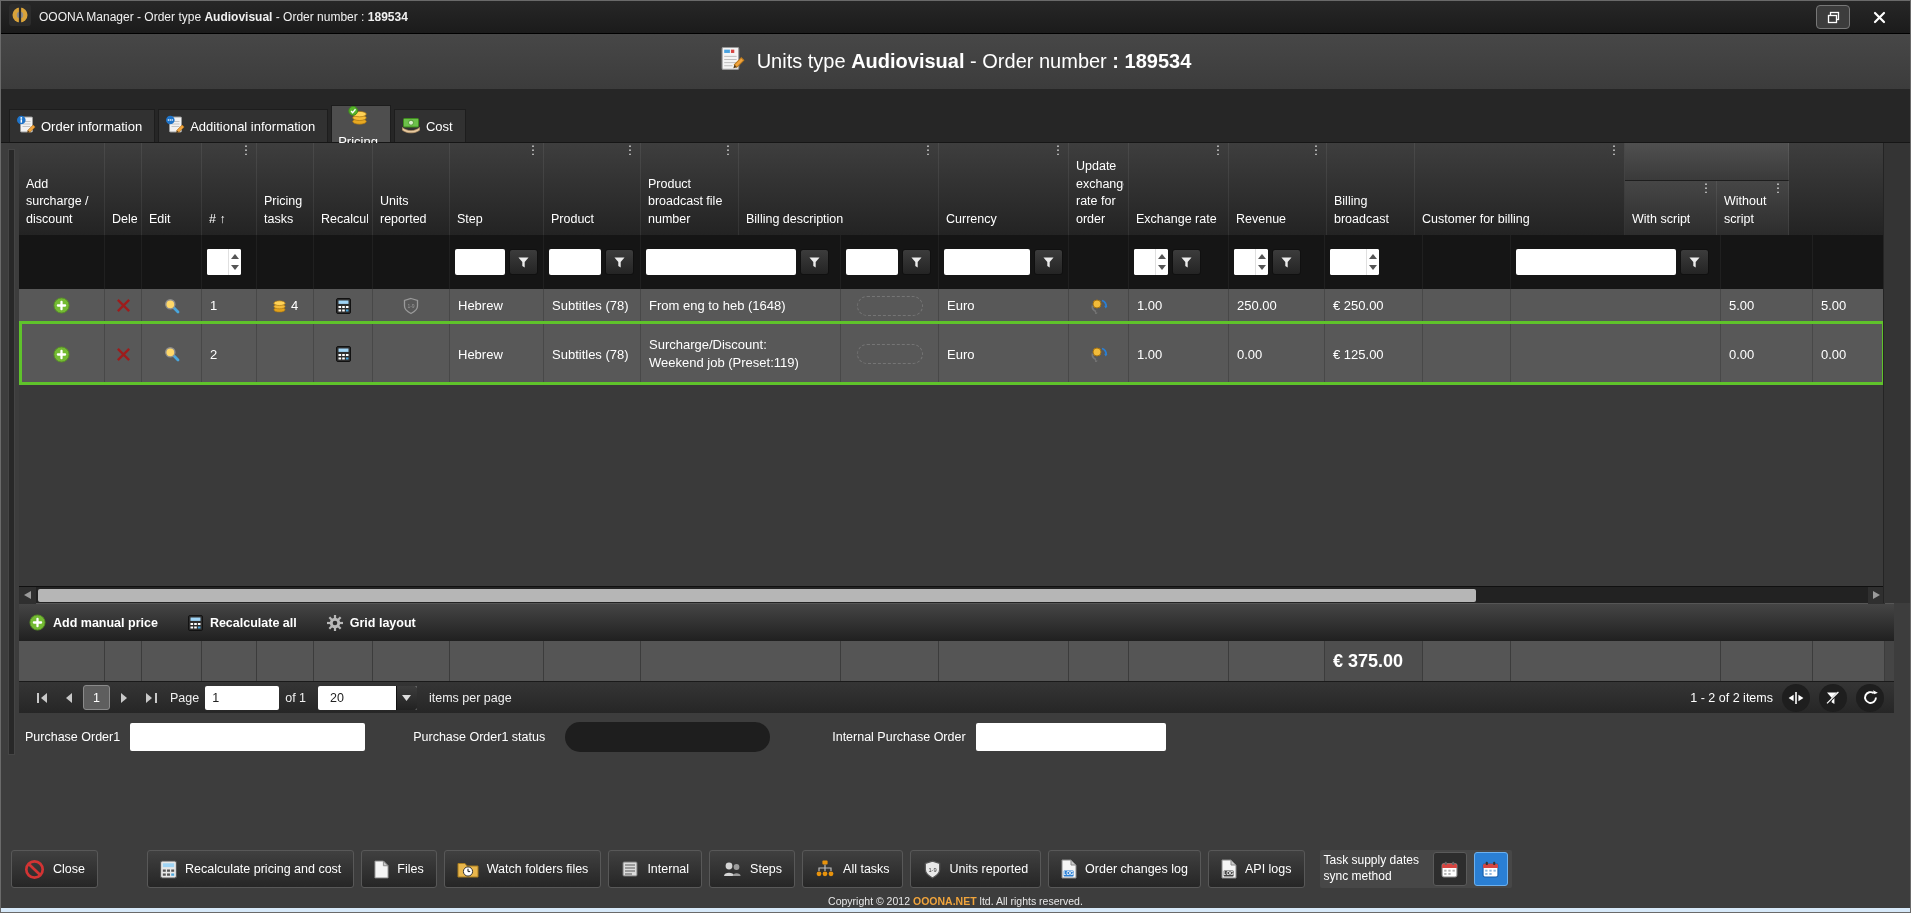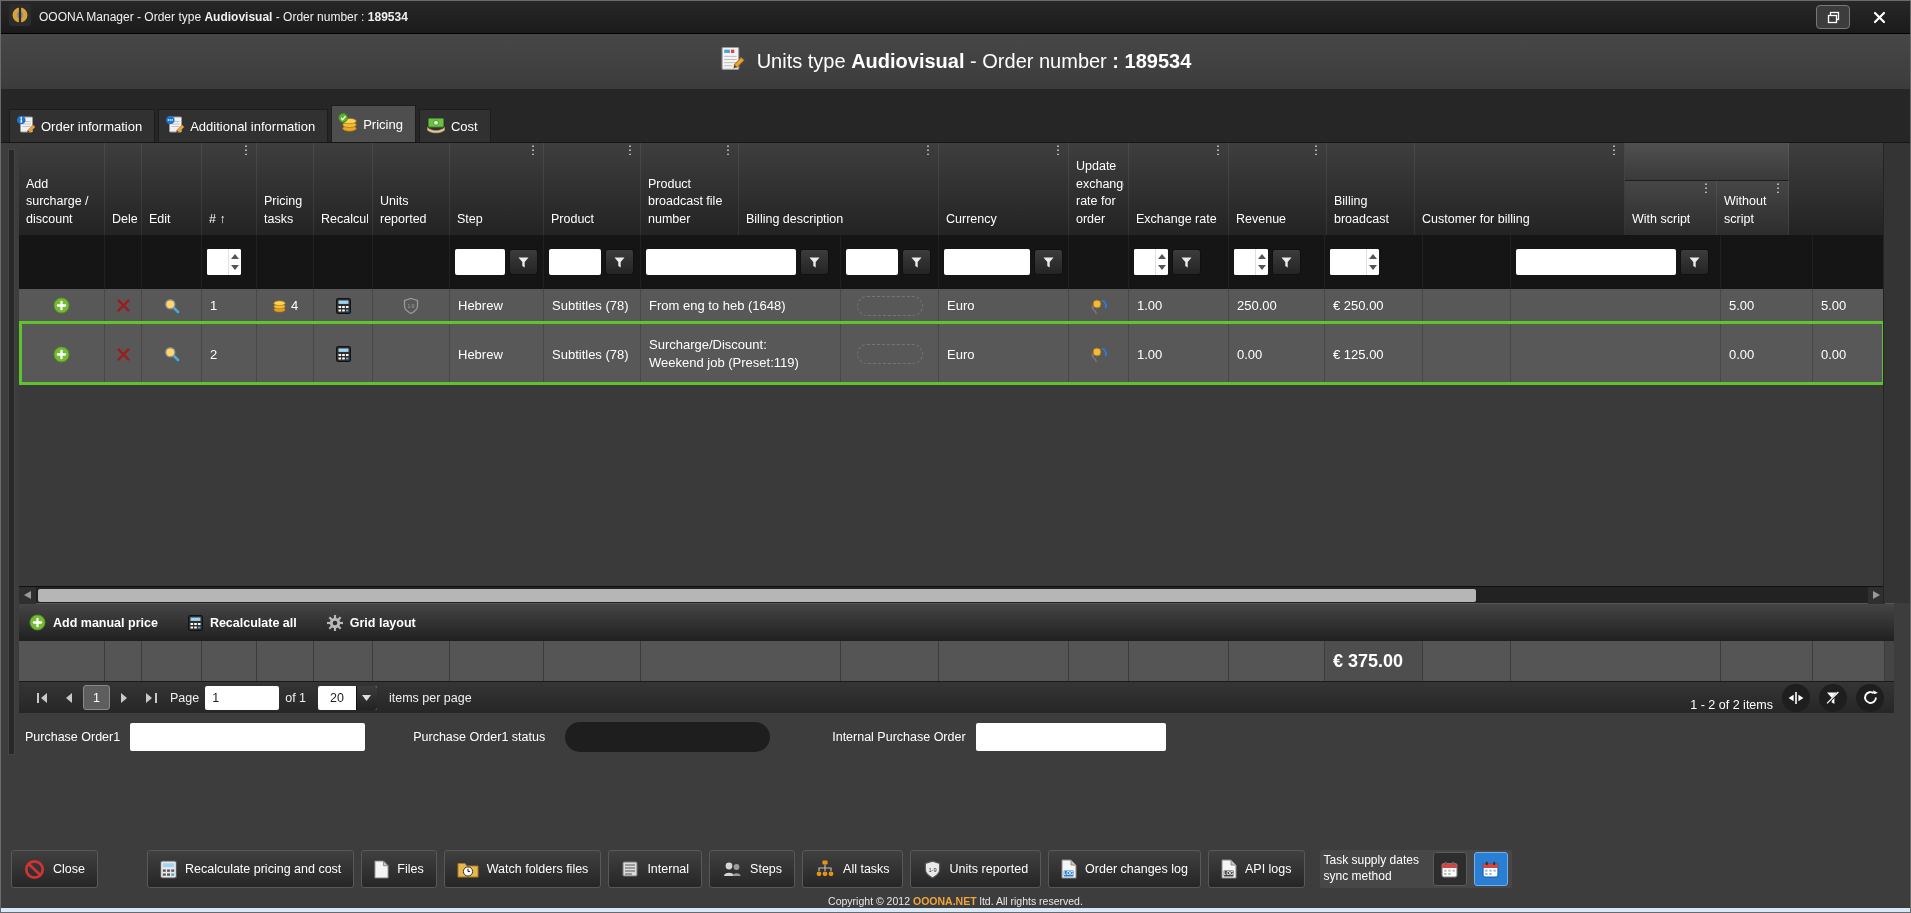--- a/index.html
+++ b/index.html
@@ -20,21 +20,21 @@
   .winbtn.restore { background:#3c3c3c; border:1px solid #777; border-radius:4px; }
 
   
   .pageheader { height:55px; flex:0 0 55px; background:linear-gradient(#474747,#3c3c3c); display:flex; align-items:center; justify-content:center; gap:12px; }
   .pagetitle { font-size:20px; color:#fff; }
   .pagetitle b { font-weight:bold; }
 
   
   .tabstrip { height:54px; flex:0 0 54px; background:#262626; display:flex; align-items:flex-end; padding-left:8px; gap:3px; border-bottom:1px solid #161616; }
   .tab { height:33px; background:#313131; border:1px solid #1d1d1d; border-bottom:none; display:flex; align-items:center; gap:5px; padding:0 12px 0 6px; font-size:13px; color:#fff; cursor:pointer; }
-  .tab.active { background:#4e4e4e; height:37px; }
+  .tab.active { background:#4e4e4e; height:37px;flex-direction:column; }
 
   
   .gridzone { height:460px; flex:0 0 460px; position:relative; padding-left:18px; }
   .grid { width:1866px; height:100%; display:flex; flex-direction:column; }
   .vstrip { position:absolute; right:0; top:0; bottom:0; width:27px; background:#343434; border-left:1px solid #242424; }
 
   .c1{flex:0 0 86px;width:86px}.c2{flex:0 0 37px;width:37px}.c3{flex:0 0 60px;width:60px}.c4{flex:0 0 55px;width:55px}
   .c5{flex:0 0 57px;width:57px}.c6{flex:0 0 59px;width:59px}.c7{flex:0 0 77px;width:77px}.c8{flex:0 0 94px;width:94px}
   .c9{flex:0 0 97px;width:97px}.c10{flex:0 0 200px;width:200px}.c11{flex:0 0 98px;width:98px}.c12{flex:0 0 130px;width:130px}
   .c13{flex:0 0 60px;width:60px}.c14{flex:0 0 100px;width:100px}.c15{flex:0 0 96px;width:96px}.c16{flex:0 0 98px;width:98px}
@@ -87,24 +87,24 @@
   .sc { border-right:1px solid #3c3c3c; display:flex; align-items:center; padding:0 8px; font-size:18px; font-weight:bold; overflow:hidden; }
   .sc.dark { background:#4e4e4e; }
   .sctail { flex:1; background:#454545; }
 
   
   .pager { height:32px; flex:0 0 32px; margin-left:18px; width:1875px; background:linear-gradient(#353535,#262626); border-top:1px solid #1a1a1a; display:flex; align-items:center; padding:0 10px; font-size:12.5px; }
   .pgbtn { width:26px; height:24px; background:none; border:none; display:flex; align-items:center; justify-content:center; padding:0; cursor:pointer; }
   .pgcurrent { width:27px; height:25px; background:#5e5e5e; border:1px solid #8a8a8a; border-radius:3px; display:flex; align-items:center; justify-content:center; font-size:12.5px; color:#fff; margin:0 2px; cursor:pointer; }
   .pglabel { margin:0 6px; color:#f0f0f0; }
   .pginput { width:74px; height:24px; border:none; border-radius:2px; padding:0 7px; font-size:12.5px; color:#222; }
-  .perpage { display:flex; align-items:center; height:24px; background:#fff; border-radius:2px; overflow:hidden; margin:0 6px; cursor:pointer; }
+  .perpage { display:flex; align-items:center; height:24px; background:#fff; border-radius:2px; overflow:hidden; margin:0 6px; cursor:pointer;gap:40px; }
   .perpage .val { padding:0 12px; color:#222; font-size:12.5px; }
   .ppbtn { width:21px; height:24px; background:linear-gradient(#3c3c3c,#222); display:flex; align-items:center; justify-content:center; border-left:1px solid #111; }
-  .pagerright { margin-left:auto; display:flex; align-items:flex-end; gap:9px; }
+  .pagerright { margin-left:auto; display:flex; align-items:center; gap:9px; }
   .roundbtn { width:28px; height:28px; border-radius:50%; background:#1e1e1e; border:none; display:flex; align-items:center; justify-content:center; padding:0; cursor:pointer; }
 
   
   .porow { height:48px; flex:0 0 48px; display:flex; align-items:center; padding-left:24px; font-size:12.5px; }
   .polabel { margin-right:10px; }
   .poinput { width:235px; height:28px; border:none; border-radius:2px; padding:0 7px; font-size:12.5px; color:#222; }
   .popill { width:205px; height:30px; border-radius:15px; background:#1e1e1e; margin:0 14px 0 10px; }
   .pogap { width:48px; }
 
   .spacer { flex:0 0 83px; }

